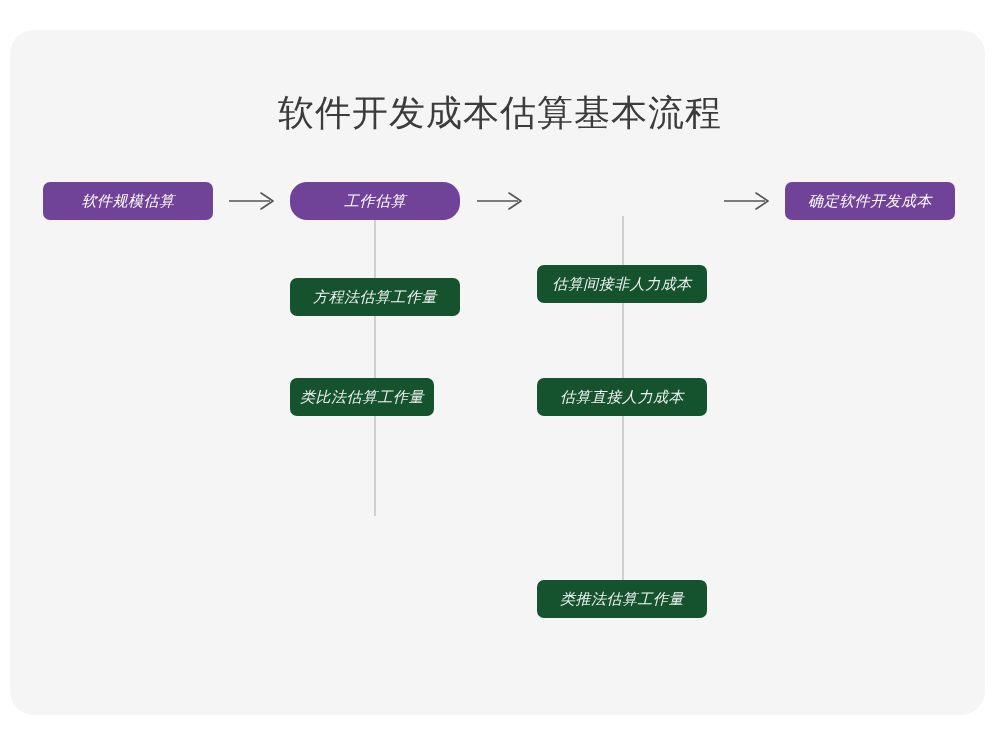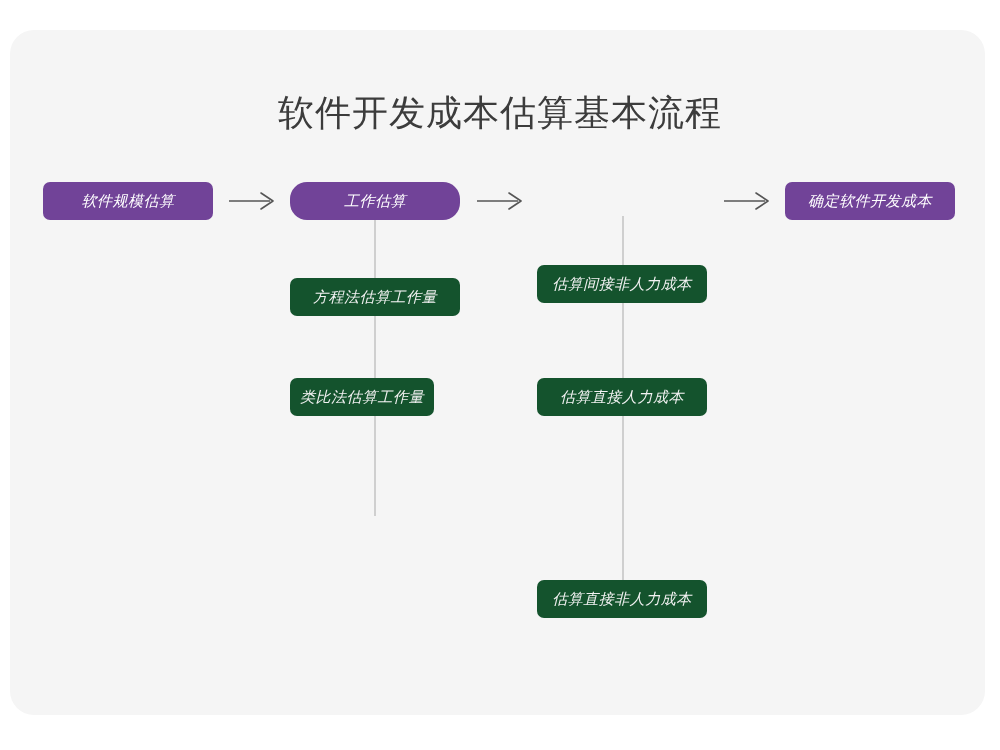--- a/index.html
+++ b/index.html
@@ -131,15 +131,15 @@
   <div class="node secondary" style="left:290px; top:278px; width:170px;">方程法估算工作量</div>
 
   <div class="node secondary" style="left:290px; top:378px; width:144px;">类比法估算工作量</div>
 
 
   <div class="node secondary" style="left:537px; top:265px; width:170px;">估算间接非人力成本</div>
 
   <div class="node secondary" style="left:537px; top:378px; width:170px;">估算直接人力成本</div>
 
 
-  <div class="node secondary" style="left:537px; top:580px; width:170px;">估算直接非人力成本</div>
+  <div class="node secondary" style="left:537px; top:580px; width:170px;">类推法估算工作量</div>
 
 </div>
 
 </body></html>

